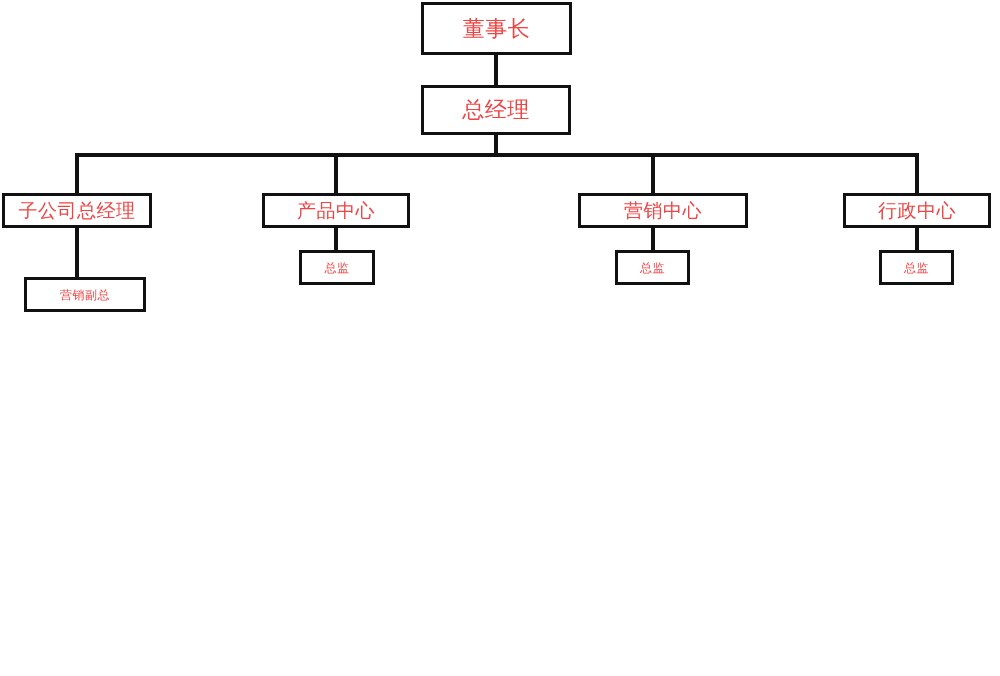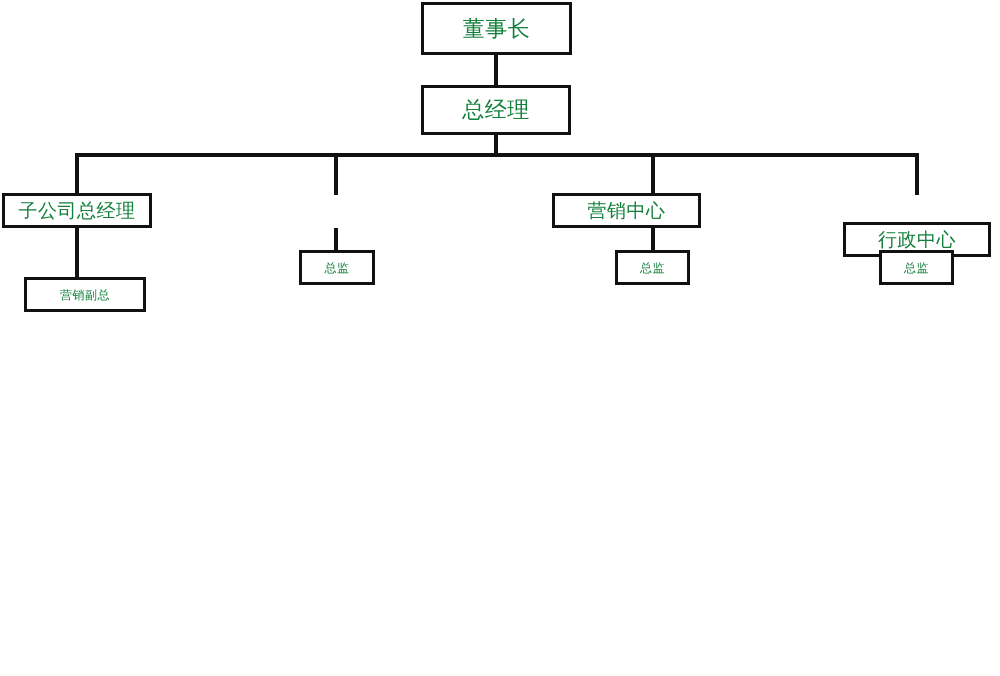--- a/index.html
+++ b/index.html
@@ -23,21 +23,21 @@
     box-sizing: border-box;
     background: #ffffff;
     border: 3px solid #111111;
     display: flex;
     align-items: center;
     justify-content: center;
     white-space: nowrap;
   }
   .node .label {
     font-family: Liberation Serif, serif;
-    color: #15803d;
+    color: #ef4444;
     line-height: 1;
     letter-spacing: 0.5px;
     text-align: right;
   }
   .node.lvl1 .label { font-size: 22px; }
   .node.lvl2 .label { font-size: 22px; }
   .node.lvl3 .label { font-size: 19px; }
   .node.lvl4 .label { font-size: 12px; }
 
   .conn {
@@ -69,26 +69,29 @@
   </div>
 
   <div class="node lvl2" style="left:421px; top:85px; width:150px; height:50px;">
     <span class="label">总经理</span>
   </div>
 
   <div class="node lvl3" style="left:2px; top:193px; width:150px; height:35px;">
     <span class="label">子公司总经理</span>
   </div>
 
+  <div class="node lvl3" style="left:262px; top:193px; width:148px; height:35px;">
+    <span class="label">产品中心</span>
+  </div>
 
-  <div class="node lvl3" style="left:552px; top:193px; width:149px; height:35px;">
+  <div class="node lvl3" style="left:578px; top:193px; width:170px; height:35px;">
     <span class="label">营销中心</span>
   </div>
 
-  <div class="node lvl3" style="left:843px; top:193px; width:148px; height:35px;margin-top:29px;">
+  <div class="node lvl3" style="left:843px; top:193px; width:148px; height:35px;">
     <span class="label">行政中心</span>
   </div>
 
   <div class="node lvl4" style="left:24px; top:277px; width:122px; height:35px;">
     <span class="label">营销副总</span>
   </div>
 
   <div class="node lvl4" style="left:299px; top:250px; width:76px; height:35px;">
     <span class="label">总监</span>
   </div>

